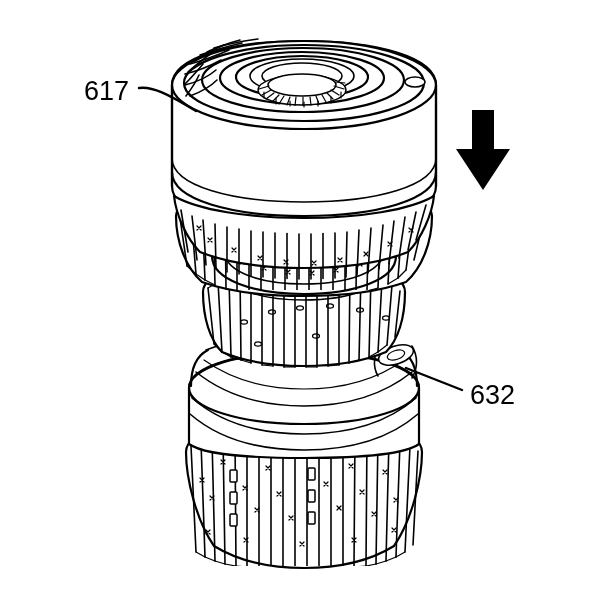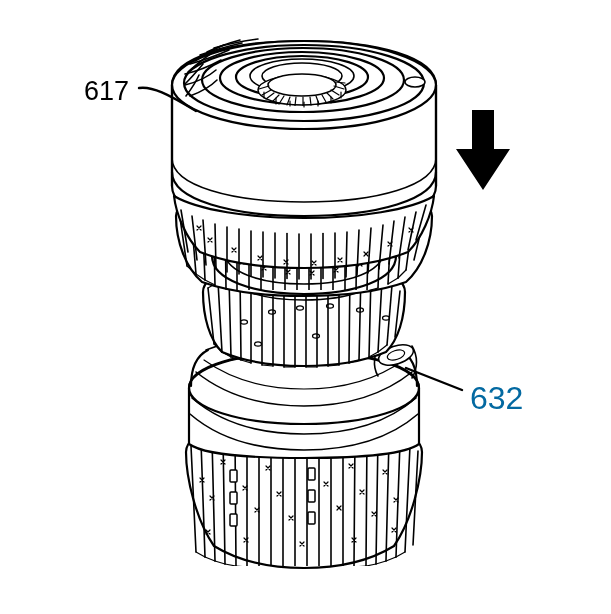--- a/index.html
+++ b/index.html
@@ -551,17 +551,17 @@
     <g>
       <path class="leader" d="M 462 390 L 406 368"></path>
     </g>
 
   </svg>
 
   <div style="position:absolute; left:84px; top:76px; font-size:27px; color:#000; font-family:'Liberation Sans', sans-serif;">
     <span>617</span>
   </div>
 
-  <div style="position:absolute; left:470px; top:380px; font-size:32px; color:#0369a1; font-family:'Liberation Sans', sans-serif;">
+  <div style="position:absolute; left:470px; top:380px; font-size:27px; color:#000000; font-family:'Liberation Sans', sans-serif;">
     <span>632</span>
   </div>
 
 </div>
 
 </body></html>

